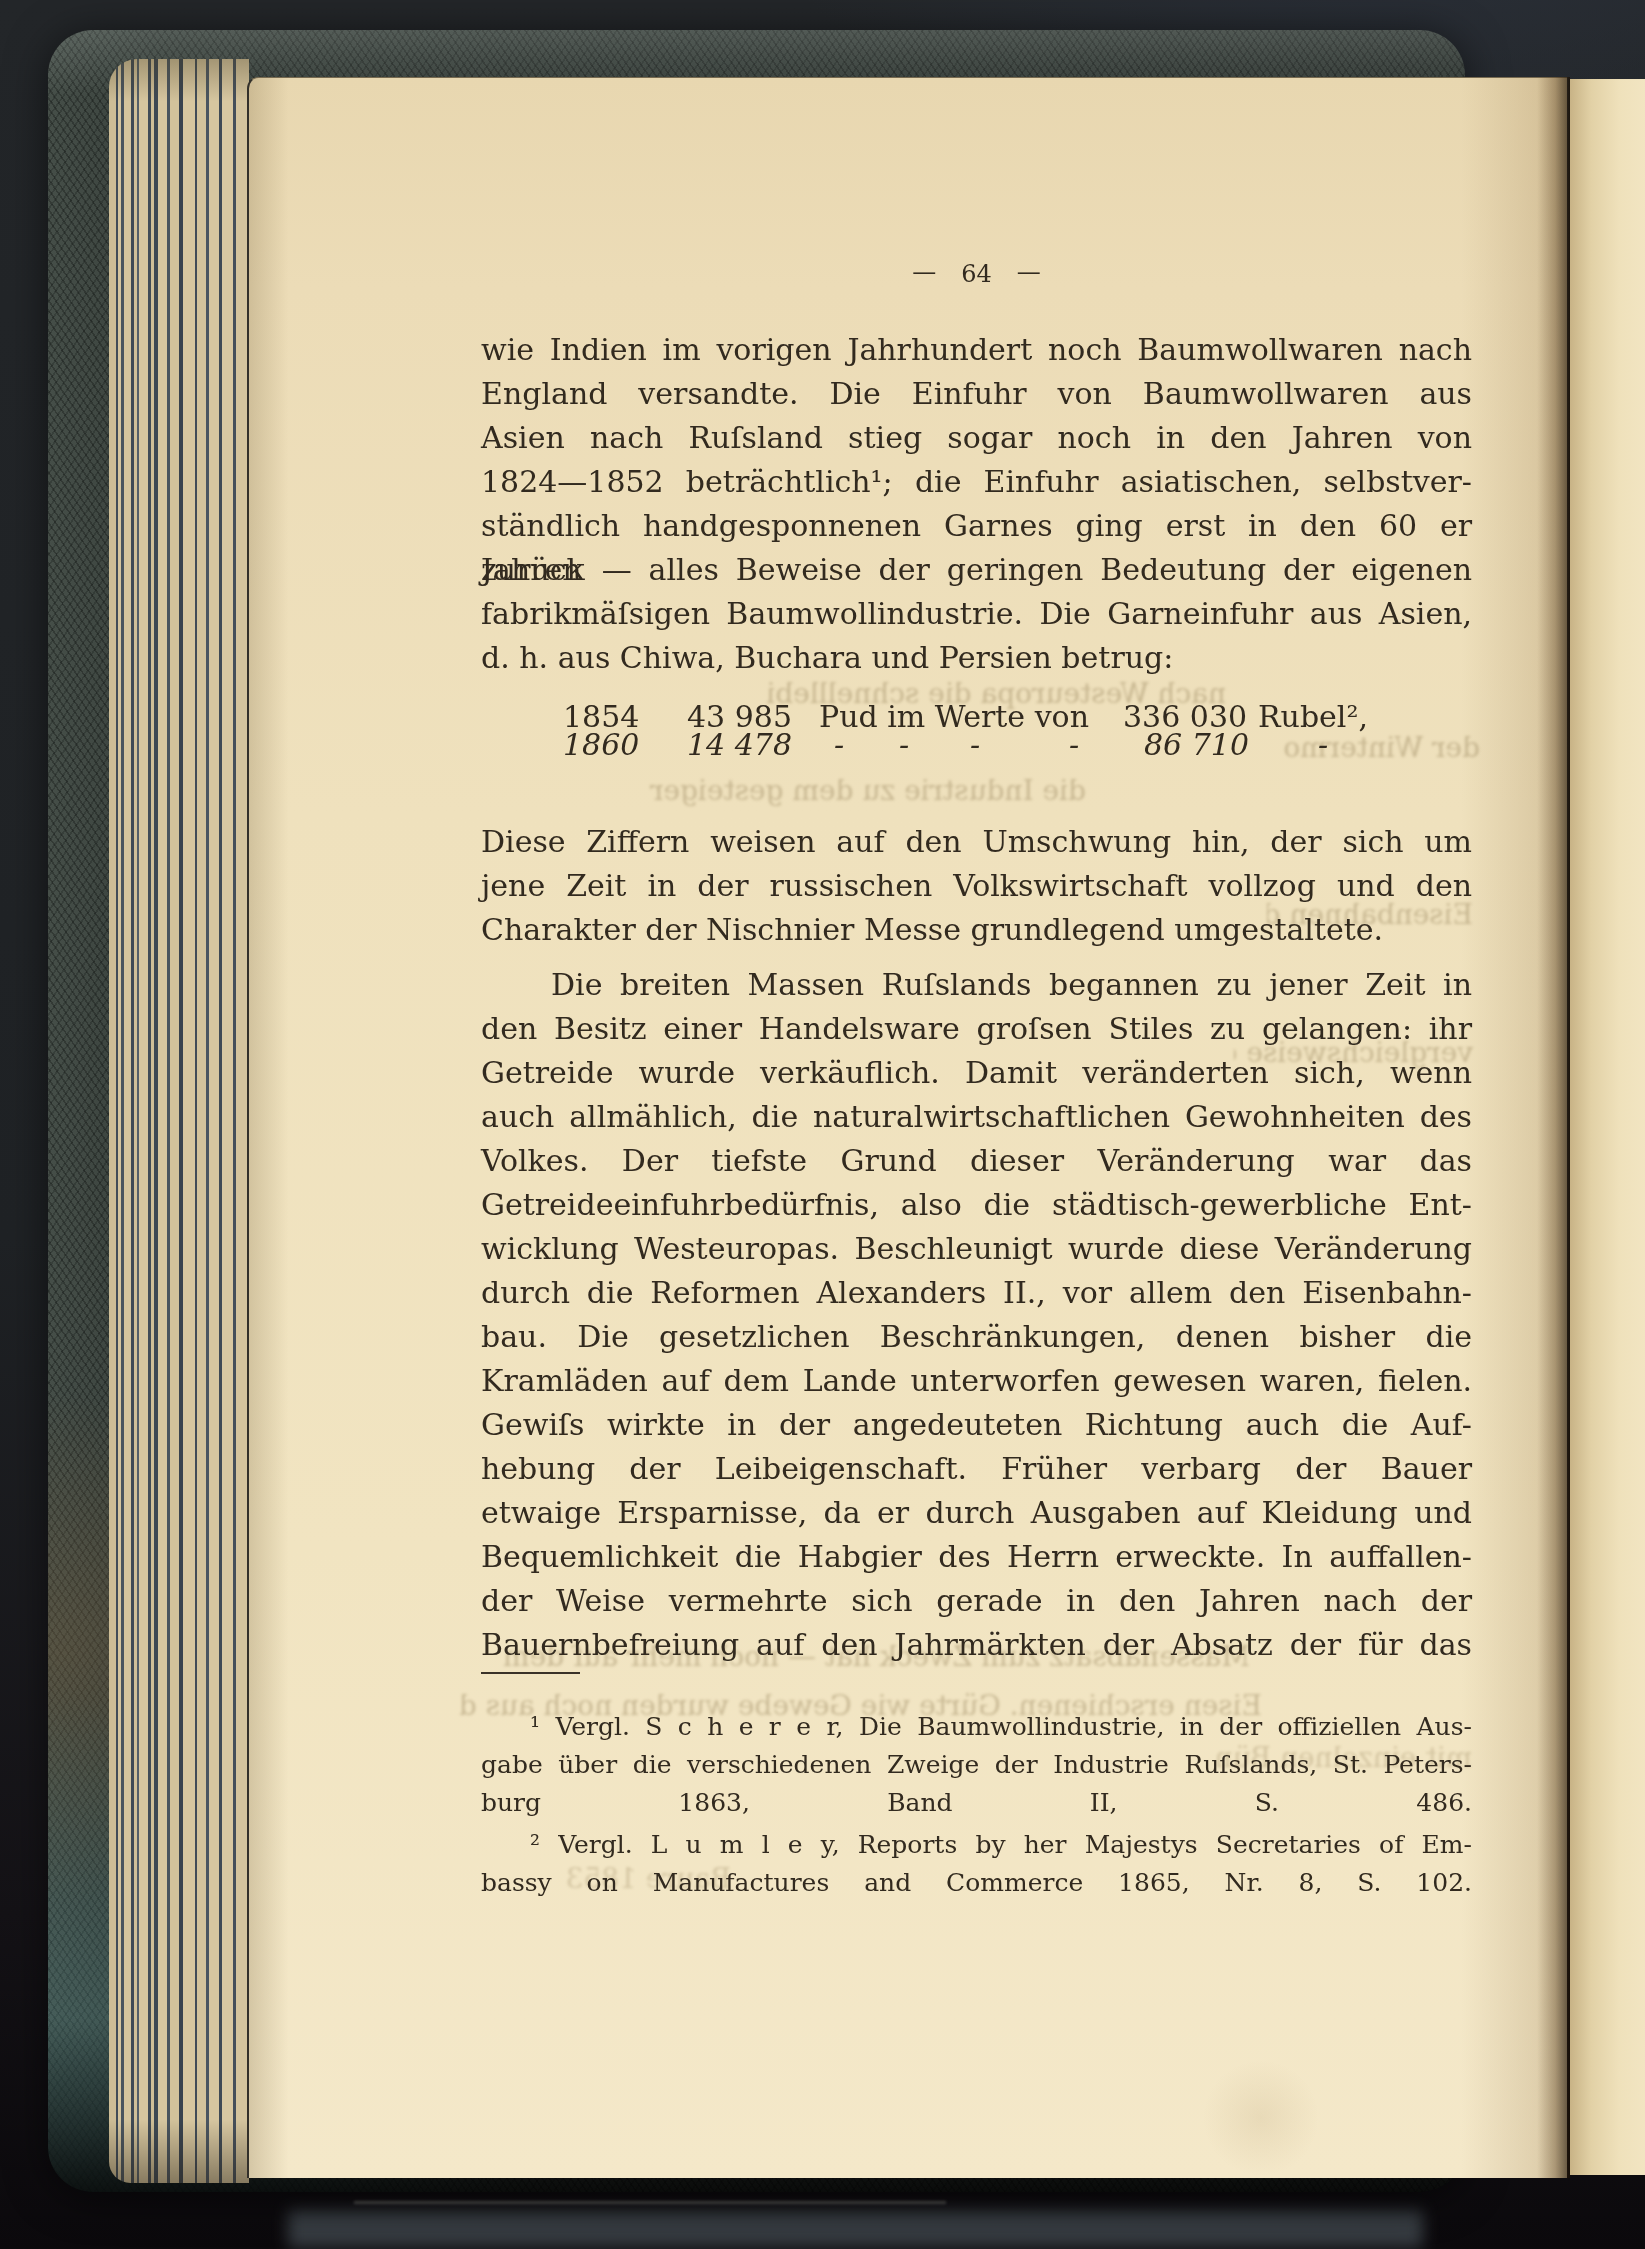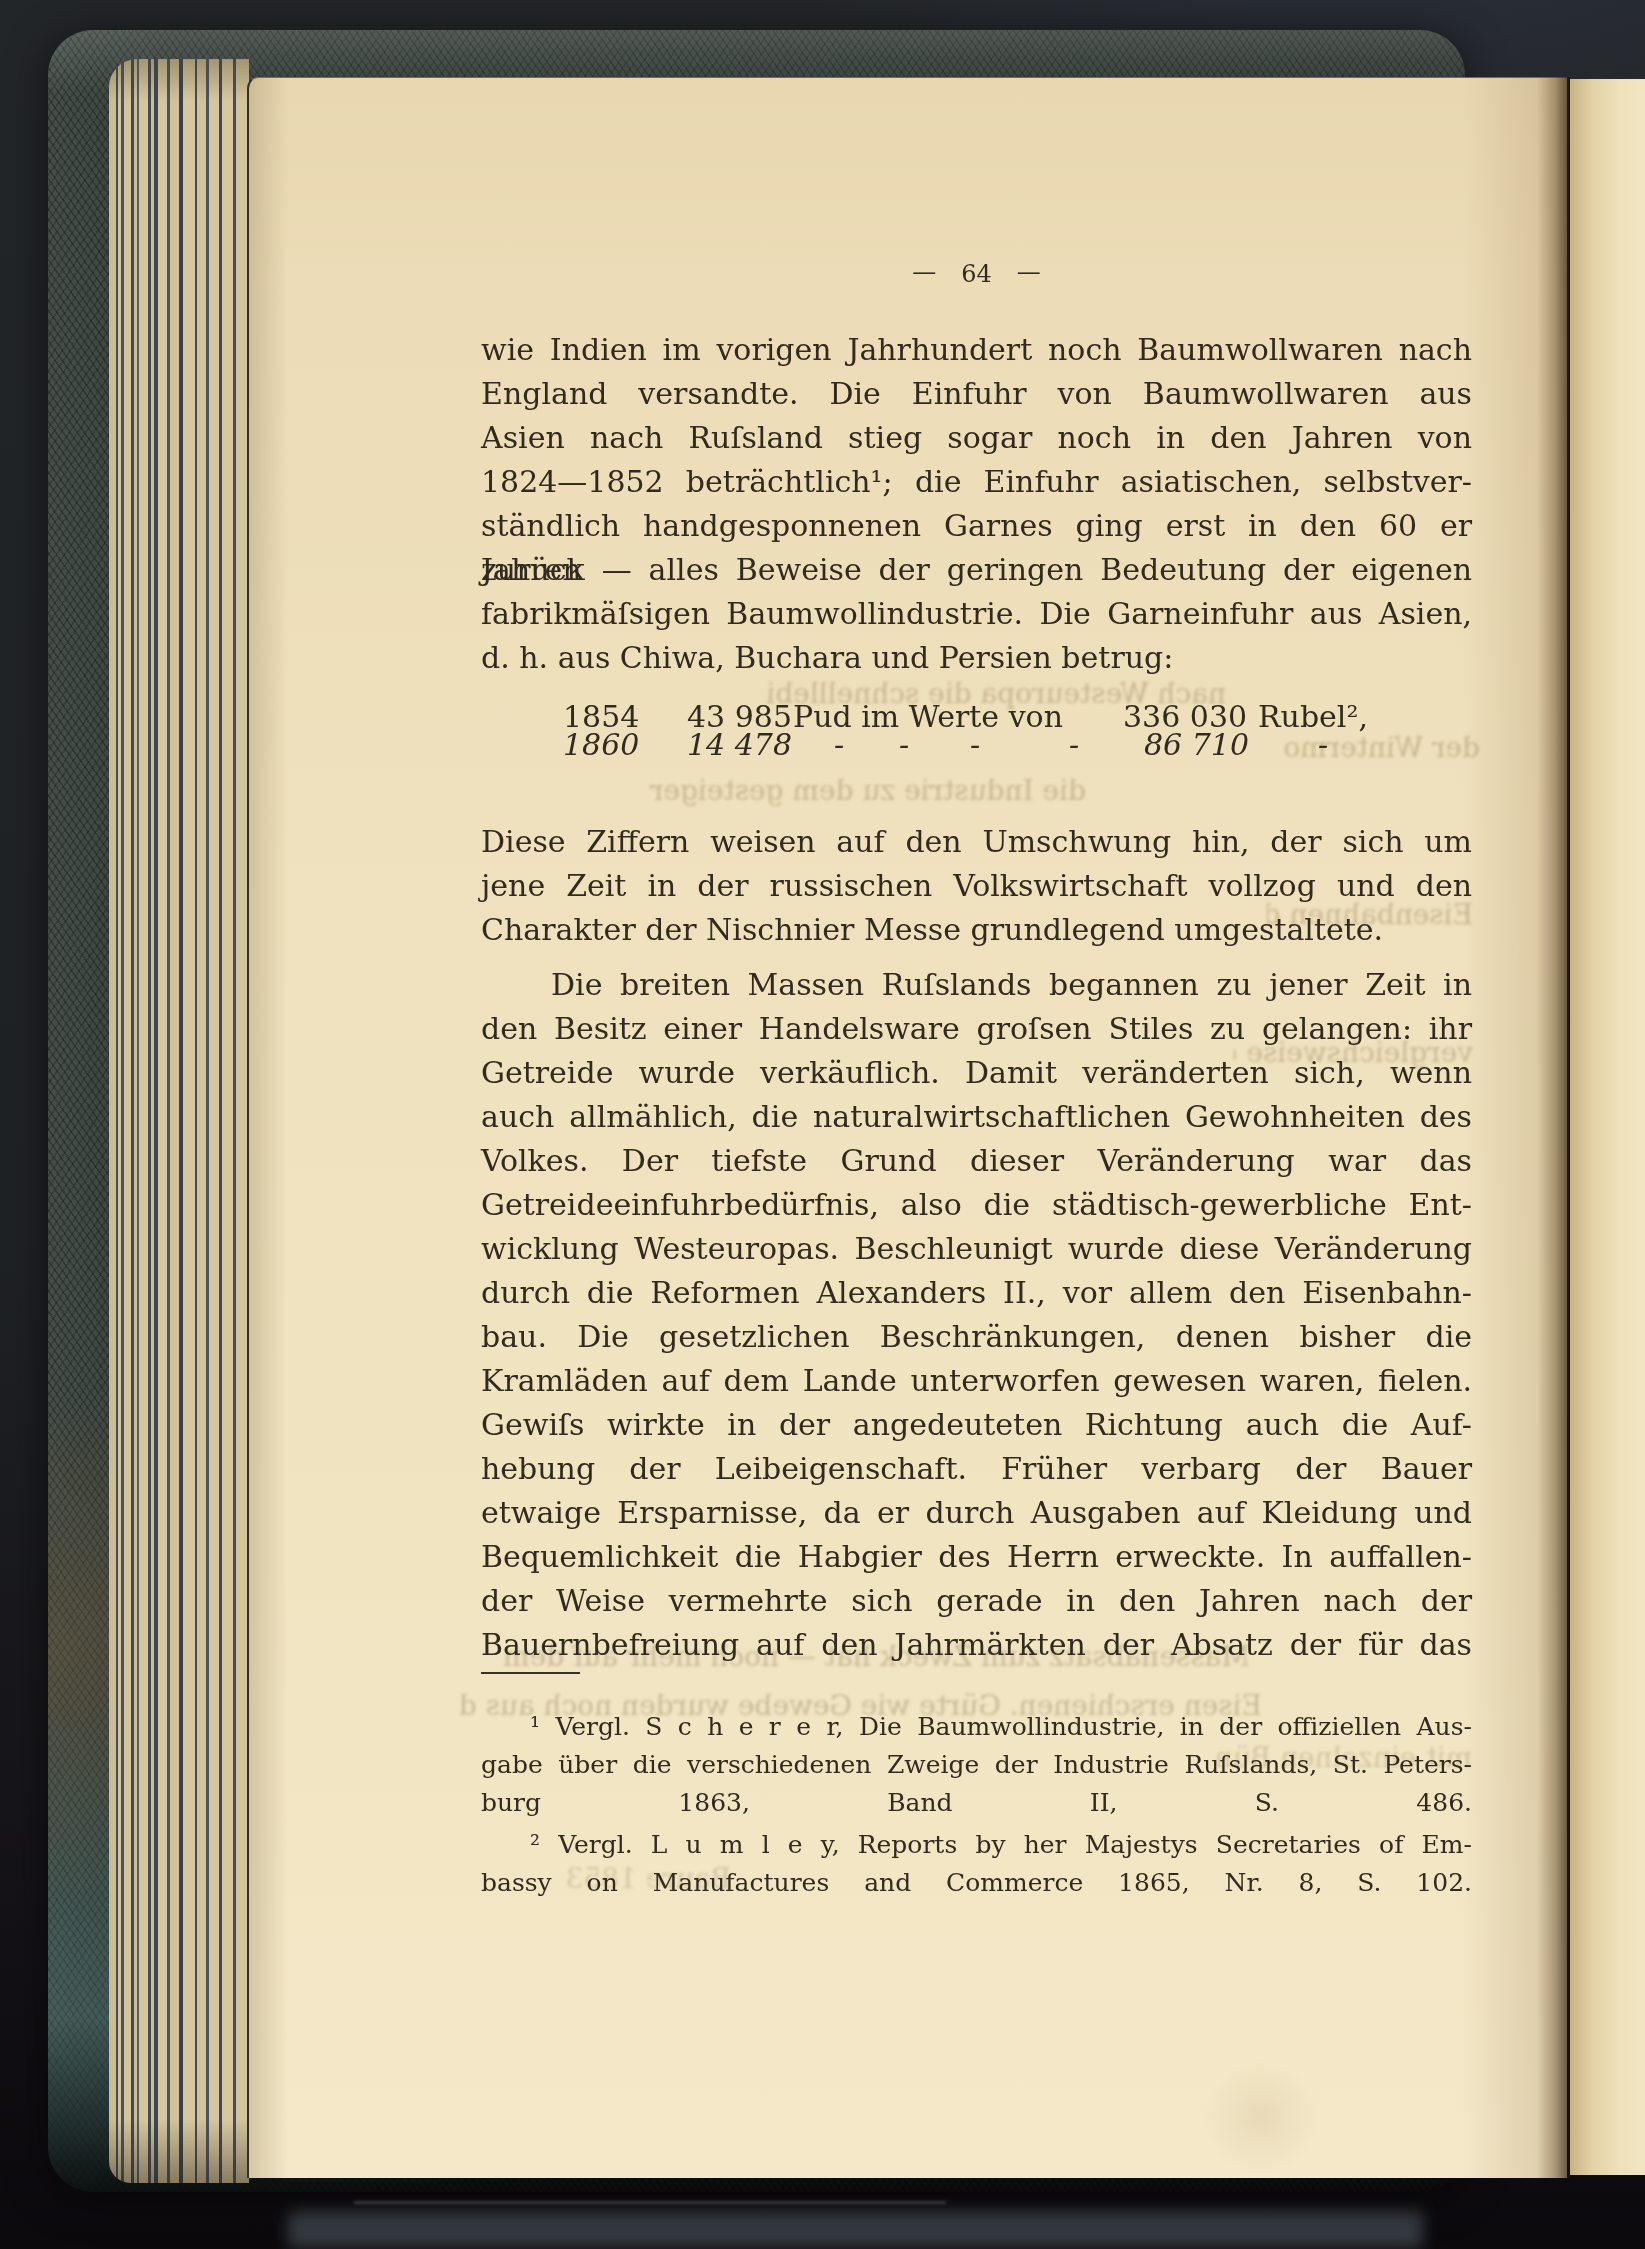--- a/index.html
+++ b/index.html
@@ -76,21 +76,21 @@
   .para{position:absolute;left:0;width:100%;}
   .p1{top:328px;} .p2{top:820px;} .p3{top:963px;}
   .line{font-size:30px;line-height:44px;height:44px;text-align:justify;text-align-last:justify;}
   .jl{text-align-last:left;}
   .ji{text-indent:70px;}
   .fi{text-indent:49px;}
   .tbl{position:absolute;left:0;top:695px;width:100%;height:87px;font-size:30px;}
   .trow{position:absolute;left:0;width:100%;height:44px;line-height:44px;text-align:right;}
   .trow.r2{top:28px;font-style:italic;}
   .trow span{position:absolute;white-space:nowrap;}
-  .ty{left:82px}.tq{left:206px}.tm{left:312px}.tv1{left:642px}.tc{left:777px}
+  .ty{left:82px}.tq{left:206px}.tm{left:338px}.tv1{left:642px}.tc{left:777px}
   .tv2{left:663px}.td1{left:353px}.td2{left:418px}.td3{left:489px}.td4{left:588px}.td5{left:837px}
   .fnrule{position:absolute;top:1672px;left:0;width:99px;border-top:2.5px solid #3a3228;}
   .fn{position:absolute;left:0;width:100%;}
   .fn1{top:1708px;} .fn2{top:1826px;}
   .fline{font-size:25px;line-height:38px;height:38px;text-align:justify;text-align-last:justify;}
 </style>
 </head>
 <body>
 
 <div class="scene">

